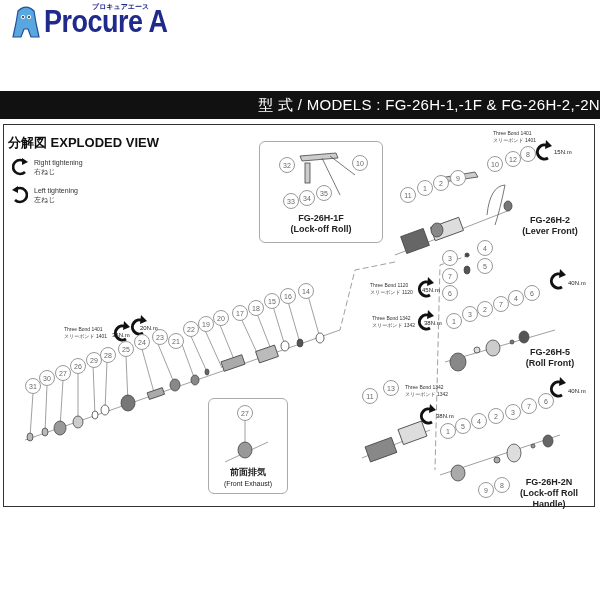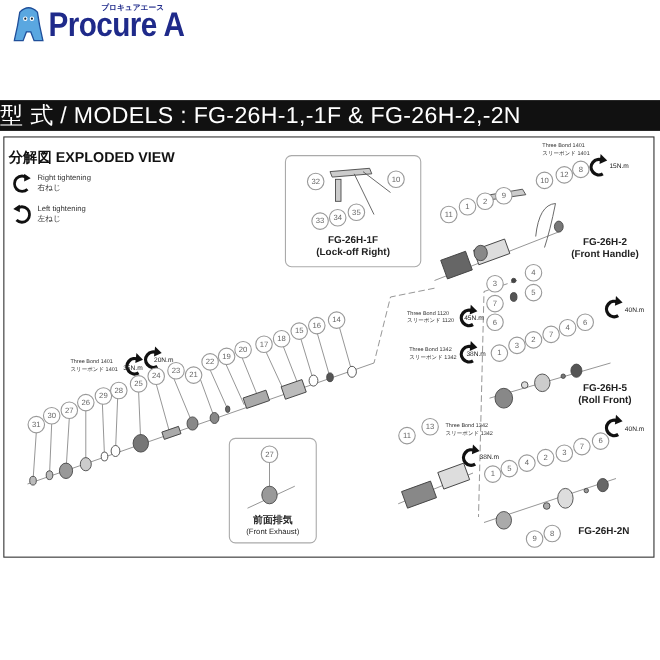--- a/index.html
+++ b/index.html
@@ -1,21 +1,21 @@
 <!DOCTYPE html>
 <html><head>
 <meta charset="utf-8">
 <style>
   html, body { margin:0; padding:0; background:#fff; }
   body { width:600px; height:600px; position:relative; overflow:hidden; font-family:"Liberation Sans", sans-serif; color:#111; }
   .logo { position:absolute; left:12px; top:3px; height:38px; display:flex; align-items:center; }
   .logo-mascot { width:28px; height:34px; position:relative; }
   .logo-text { font-family:"Liberation Sans", sans-serif; font-weight:bold; font-size:27px; color:#1f2a8a; letter-spacing:-0.5px; margin-left:4px; transform:scaleY(1.15); }
   .logo-kana { position:absolute; left:80px; top:-1px; font-size:7px; color:#1f2a8a; font-weight:bold; }
-  .banner { position:absolute; left:0; top:91px; width:600px; height:28px; background:#111; color:#fff; display:flex; align-items:center; justify-content:flex-start; font-size:21px; letter-spacing:0.3px; }
+  .banner { position:absolute; left:0; top:91px; width:600px; height:28px; background:#111; color:#fff; display:flex; align-items:center; justify-content:flex-end; font-size:15px; letter-spacing:0.3px; }
   .frame { position:absolute; left:3px; top:124px; width:592px; height:383px; border:1.5px solid #333; box-sizing:border-box; }
   .ev-title { position:absolute; left:8px; top:134px; font-weight:bold; font-size:13px; }
   .legend-row { position:absolute; display:flex; align-items:center; }
   .legend-text { font-size:7px; line-height:9px; margin-left:6px; color:#333; }
   .circ { position:absolute; width:16px; height:16px; border:1px solid #999; border-radius:50%; background:#fff; font-size:7px; color:#666; display:flex; align-items:center; justify-content:center; box-sizing:border-box; }
   .label-model { position:absolute; font-weight:bold; font-size:9px; text-align:center; line-height:11px; color:#222; }
   .tb { position:absolute; font-size:5px; line-height:7px; color:#333; }
   .torque { position:absolute; font-size:6px; color:#222; }
   .inset { position:absolute; border:1px solid #aaa; border-radius:6px; background:#fff; box-sizing:border-box; }
   svg.diagram { position:absolute; left:0; top:0; }
@@ -195,21 +195,21 @@
 <div class="circ" style="left:280px;top:288px;">16</div>
 <div class="circ" style="left:298px;top:283px;">14</div>
 
 <div class="circ" style="left:279px;top:157px;">32</div>
 <div class="circ" style="left:352px;top:155px;">10</div>
 <div class="circ" style="left:283px;top:193px;">33</div>
 <div class="circ" style="left:299px;top:190px;">34</div>
 <div class="circ" style="left:316px;top:185px;">35</div>
 <div class="label-model" style="left:259px;top:213px;width:124px;">
   <div>FG-26H-1F</div>
-  <div>(Lock-off Right)</div>
+  <div>(Lock-off Roll)</div>
 </div>
 
 <div class="circ" style="left:237px;top:405px;">27</div>
 <div class="label-model" style="left:208px;top:467px;width:80px;">
   <div>前面排気</div>
   <div style="font-weight:normal;font-size:7px;">(Front Exhaust)</div>
 </div>
 
 <div class="circ" style="left:400px;top:187px;">11</div>
 <div class="circ" style="left:417px;top:180px;">1</div>
@@ -218,21 +218,21 @@
 <div class="circ" style="left:487px;top:156px;">10</div>
 <div class="circ" style="left:505px;top:151px;">12</div>
 <div class="circ" style="left:520px;top:146px;">8</div>
 <div class="circ" style="left:442px;top:250px;">3</div>
 <div class="circ" style="left:477px;top:240px;">4</div>
 <div class="circ" style="left:442px;top:268px;">7</div>
 <div class="circ" style="left:477px;top:258px;">5</div>
 <div class="circ" style="left:442px;top:285px;">6</div>
 <div class="label-model" style="left:510px;top:215px;width:80px;">
   <div>FG-26H-2</div>
-  <div>(Front Handle)</div>
+  <div>(Lever Front)</div>
 </div>
 
 <div class="circ" style="left:446px;top:313px;">1</div>
 <div class="circ" style="left:462px;top:306px;">3</div>
 <div class="circ" style="left:477px;top:301px;">2</div>
 <div class="circ" style="left:493px;top:296px;">7</div>
 <div class="circ" style="left:508px;top:290px;">4</div>
 <div class="circ" style="left:524px;top:285px;">6</div>
 <div class="label-model" style="left:515px;top:347px;width:70px;">
   <div>FG-26H-5</div>
@@ -245,20 +245,21 @@
 <div class="circ" style="left:455px;top:418px;">5</div>
 <div class="circ" style="left:471px;top:413px;">4</div>
 <div class="circ" style="left:488px;top:408px;">2</div>
 <div class="circ" style="left:505px;top:404px;">3</div>
 <div class="circ" style="left:521px;top:398px;">7</div>
 <div class="circ" style="left:538px;top:393px;">6</div>
 <div class="circ" style="left:478px;top:482px;">9</div>
 <div class="circ" style="left:494px;top:477px;">8</div>
 <div class="label-model" style="left:505px;top:477px;width:88px;">
   <div>FG-26H-2N</div>
+  <div>(Lock-off  Roll Handle)</div>
 </div>
 
 <div class="tb" style="left:493px;top:130px;">
   <div>Three Bond  1401</div>
     <div>スリーボンド 1401</div>
 </div>
 <div class="torque" style="left:554px;top:149px;">15N.m</div>
 
 <div class="tb" style="left:370px;top:282px;">
   <div>Three Bond  1120</div>

